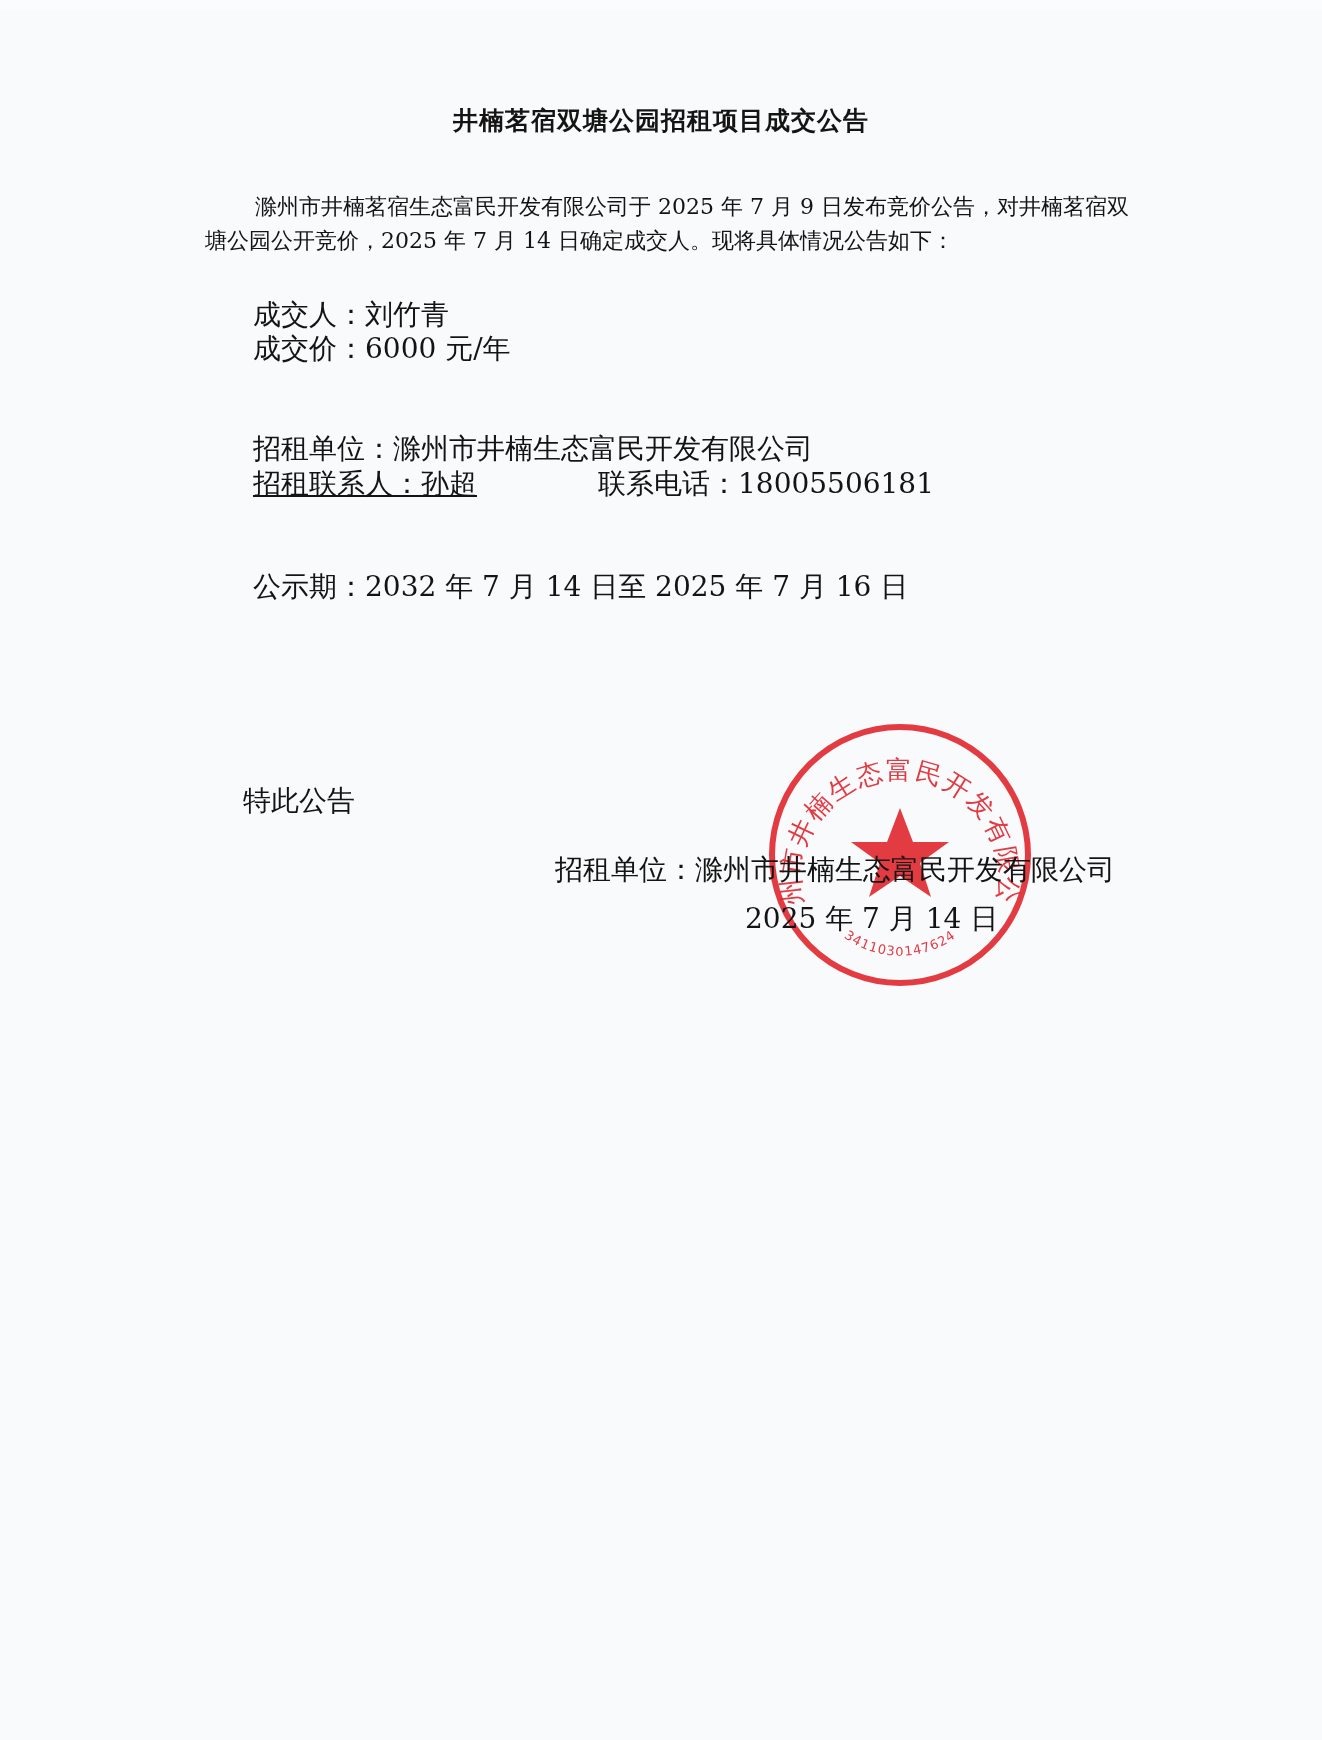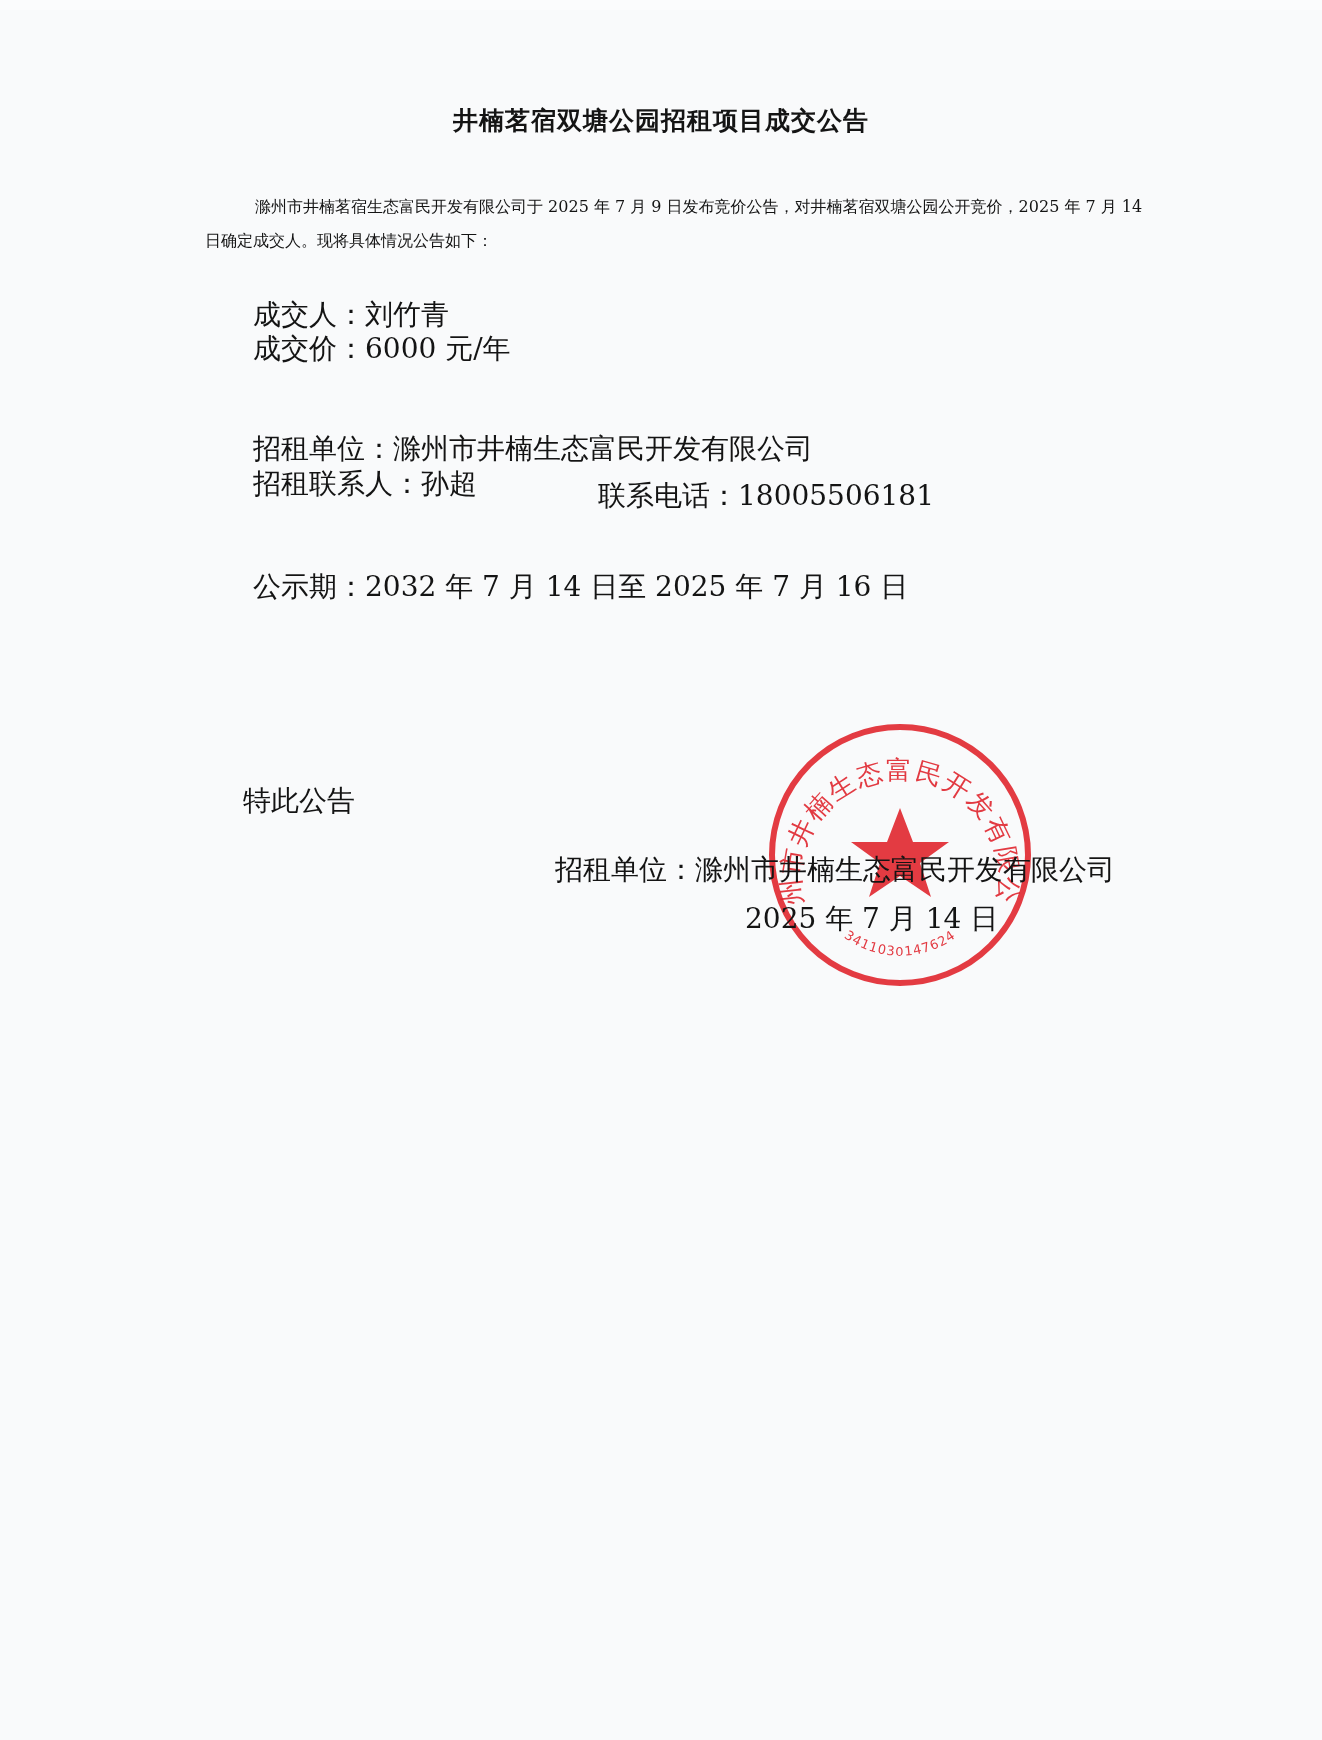--- a/index.html
+++ b/index.html
@@ -3,21 +3,21 @@
 <meta charset="utf-8">
 <style>
   html, body { margin:0; padding:0; }
   body {
     width:1322px; height:1740px; background:#fbfcfd; position:relative; overflow:hidden;
     font-family: "DejaVu Serif", "Liberation Serif", serif; color:#141414;
   }
   .page { position:absolute; left:0; top:10px; width:1322px; height:1730px; background:#f9fafb; }
   .abs { position:absolute; white-space:nowrap; }
   .title { left:0; width:1322px; top:94px; text-align:center; font-family:Liberation Sans, sans-serif; font-weight:bold; font-size:25px; letter-spacing:1px; }
-  .body-text { font-size:16px; line-height:34px; }
+  .body-text { font-size:22px; line-height:34px; }
   .para1 { left:205px; top:180px; width:940px; white-space:normal; text-indent:50px; }
   .row { font-size:28px; }
   .stamp { position:absolute; left:765px; top:710px; width:270px; height:270px; }
 </style>
 </head>
 <body>
 
 <div class="page">
   <div class="abs title">井楠茗宿双塘公园招租项目成交公告</div>
 
@@ -26,24 +26,24 @@
   <div class="abs row" style="left:253px;top:286px;">
     <span>成交人：</span><span>刘竹青</span>
   </div>
   <div class="abs row" style="left:253px;top:320px;">
     <span>成交价：</span><span>6000 元/年</span>
   </div>
 
   <div class="abs row" style="left:253px;top:420px;">
     <span>招租单位：</span><span>滁州市井楠生态富民开发有限公司</span>
   </div>
-  <div class="abs row" style="left:253px;top:455px;">
+  <div class="abs row" style="left:253px;top:455px;text-decoration:underline;">
     <span>招租联系人：</span><span>孙超</span>
   </div>
-  <div class="abs row" style="left:598px;top:455px;margin-top:12px;">
+  <div class="abs row" style="left:598px;top:455px;">
     <span>联系电话：</span><span>18005506181</span>
   </div>
 
   <div class="abs row" style="left:253px;top:558px;">
     <span>公示期：</span><span>2032 年 7 月 14 日至 2025 年 7 月 16 日</span>
   </div>
 
 
   <div class="abs row" style="left:243px;top:772px;">特此公告</div>
 

